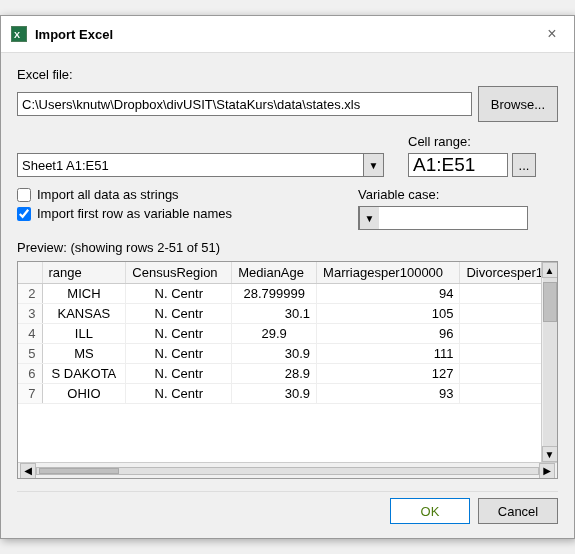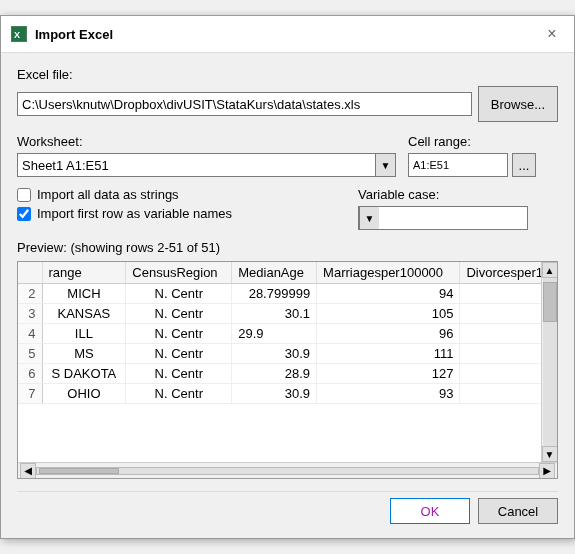--- a/index.html
+++ b/index.html
@@ -93,20 +93,21 @@
       display: flex;
       gap: 12px;
       margin-bottom: 10px;
       align-items: flex-end;
     }
     .worksheet-group {
       flex: 1;
     }
     .cell-range-group {
       width: 150px;
+      margin-left: 12px;
     }
     .select-wrapper {
       display: flex;
       align-items: center;
       border: 1px solid #7a7a7a;
       background: #fff;
       height: 24px;
     }
     .worksheet-select {
       flex: 1;
@@ -136,21 +137,21 @@
       display: flex;
       align-items: center;
       gap: 4px;
     }
     .cell-input {
       width: 100px;
       height: 24px;
       border: 1px solid #7a7a7a;
       background: #fff;
       padding: 2px 4px;
-      font-size: 11px;
+      font-size: 19px;
     }
     .ellipsis-btn {
       width: 24px;
       height: 24px;
       border: 1px solid #7a7a7a;
       background: #e1e1e1;
       cursor: pointer;
       font-size: 13px;
       display: flex;
       align-items: center;
@@ -274,21 +275,21 @@
       justify-content: flex-end;
       gap: 8px;
       padding: 6px 0 4px 0;
       border-top: 1px solid #ddd;
     }
     .ok-btn {
       width: 80px;
       height: 26px;
       background: #fff;
       border: 1px solid #0078d7;
-      color: #a21caf;
+      color: #4d7c0f;
       font-size: 13px;
       cursor: pointer;
     }
     .cancel-btn {
       width: 80px;
       height: 26px;
       background: #e1e1e1;
       border: 1px solid #7a7a7a;
       font-size: 13px;
       cursor: pointer;
@@ -373,21 +374,20 @@
   <div class="content">
 
     <div class="section-label">Excel file:</div>
     <div class="file-row">
       <input class="file-input" type="text" value="C:\Users\knutw\Dropbox\divUSIT\StataKurs\data\states.xls" style="">
       <button class="browse-btn">Browse...</button>
     </div>
 
     <div class="row-two">
       <div class="worksheet-group">
-        <div class="section-label">Worksheet:</div>
         <div class="select-wrapper">
           <select class="worksheet-select"><option>Sheet1 A1:E51</option></select>
           <div class="select-arrow">▼</div>
         </div>
       </div>
       <div class="cell-range-group">
         <div class="section-label">Cell range:</div>
         <div class="cell-range-row">
           <input class="cell-input" type="text" value="A1:E51" style="">
           <div class="ellipsis-btn">...</div>
@@ -427,37 +427,37 @@
                 <th>MedianAge</th>
                 <th>Marriagesper100000</th>
                 <th>Divorcesper1</th>
               </tr>
             </thead>
             <tbody id="preview-tbody">
             <tr>
                   <td>2</td>
                   <td>MICH</td>
                   <td>N. Centr</td>
-                  <td style="text-align: right;">28.799999</td>
+                  <td style="text-align: center;">28.799999</td>
                   <td style="text-align: right;">94</td>
                   <td style="text-align: right;"></td>
                 </tr>
                 <tr>
                   <td>3</td>
                   <td>KANSAS</td>
                   <td>N. Centr</td>
                   <td style="text-align: right;">30.1</td>
                   <td style="text-align: right;">105</td>
                   <td style="text-align: right;"></td>
                 </tr>
                 <tr>
                   <td>4</td>
                   <td>ILL</td>
                   <td>N. Centr</td>
-                  <td style="text-align: left;">29.9</td>
+                  <td style="text-align: center;">29.9</td>
                   <td style="text-align: right;">96</td>
                   <td style="text-align: right;"></td>
                 </tr>
                 <tr>
                   <td>5</td>
                   <td>MS</td>
                   <td>N. Centr</td>
                   <td style="text-align: right;">30.9</td>
                   <td style="text-align: right; margin-top: 13px;">111</td>
                   <td style="text-align: right;"></td>

